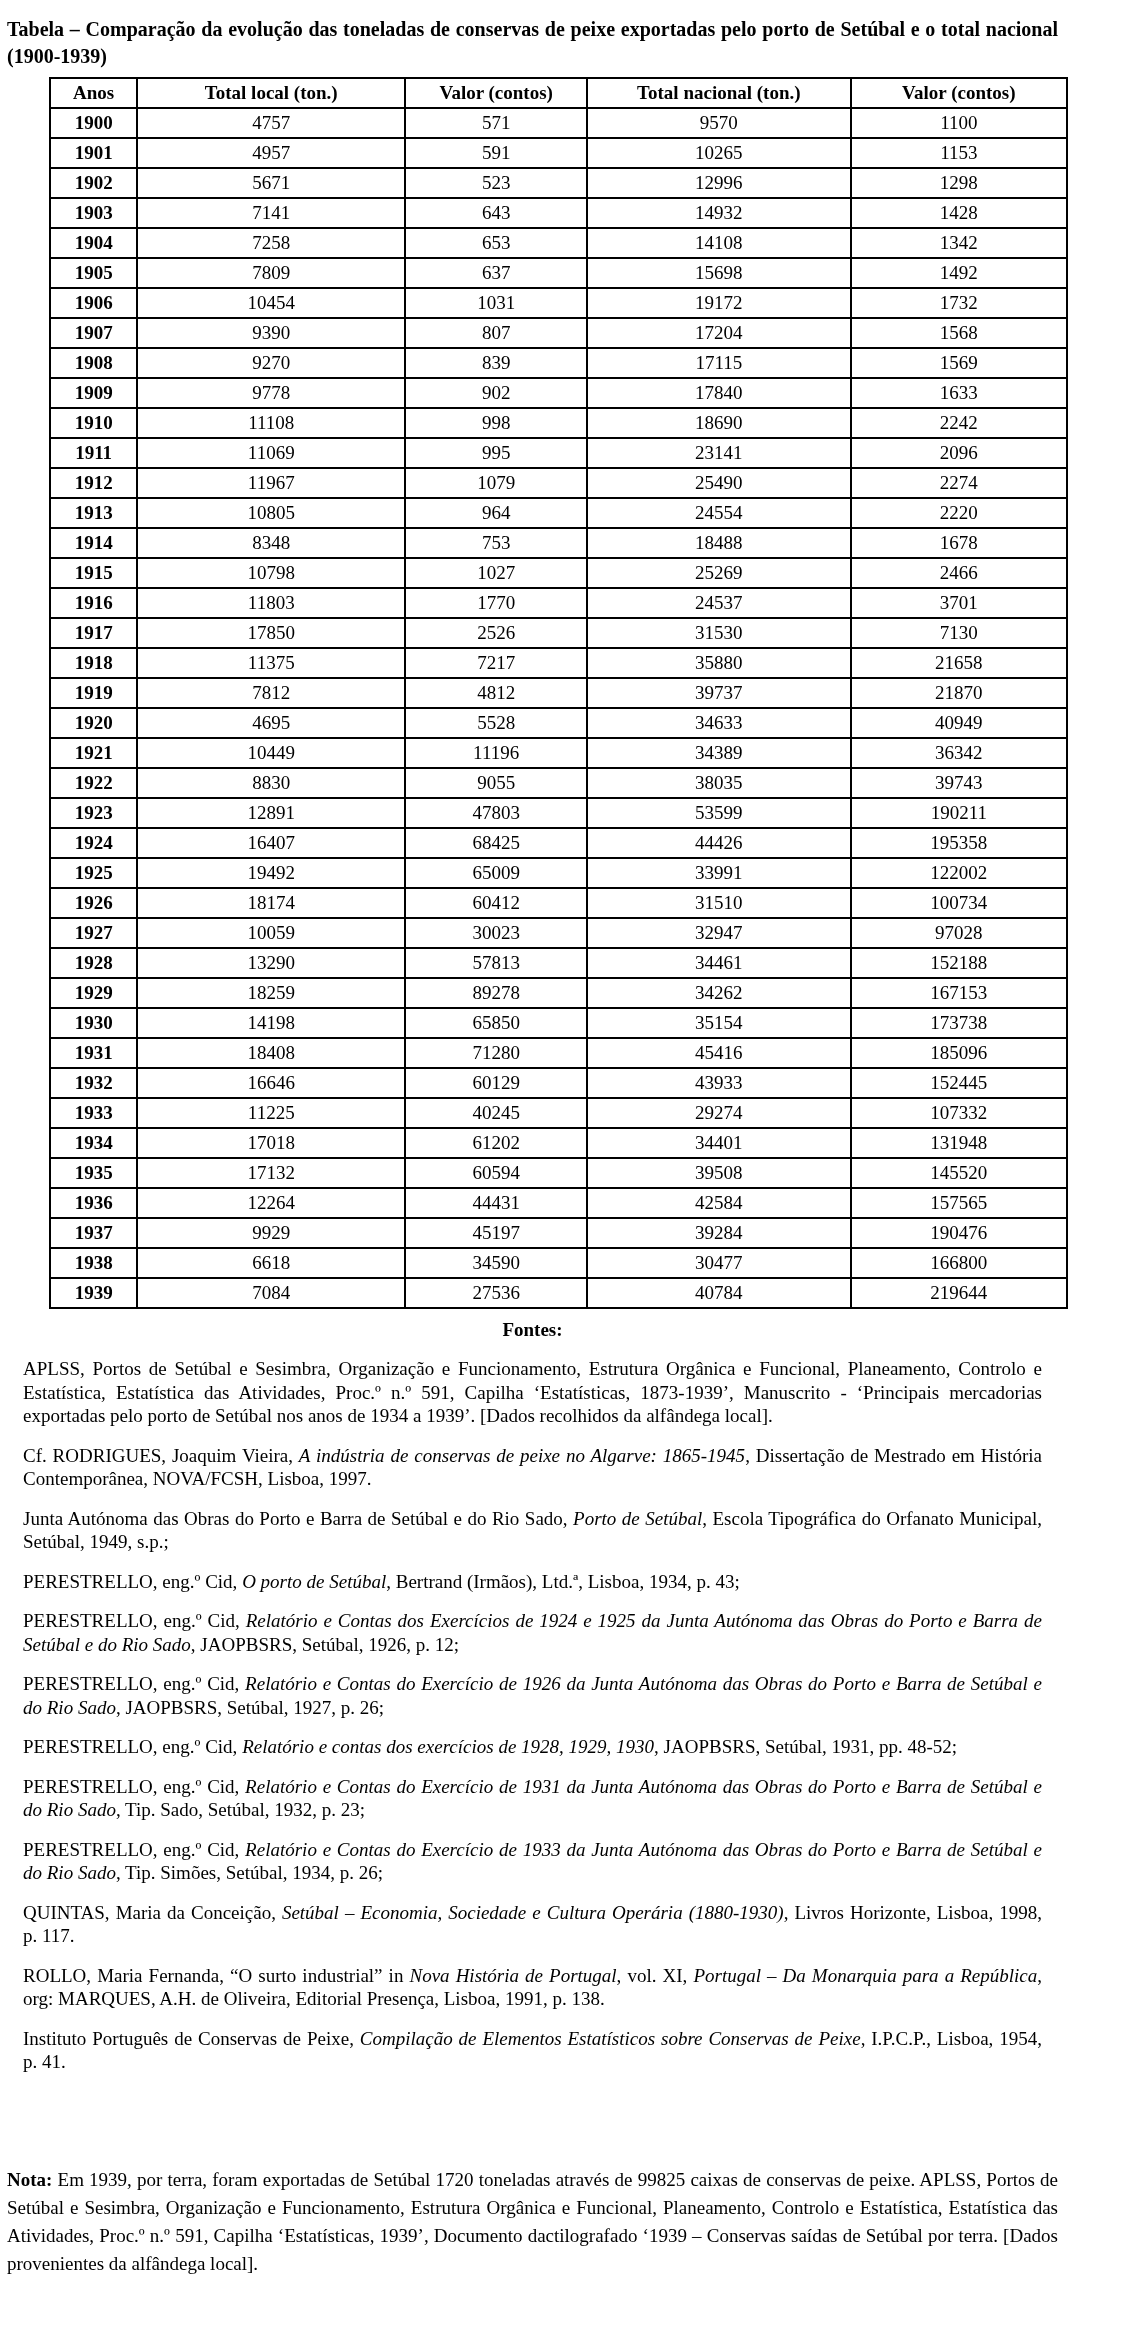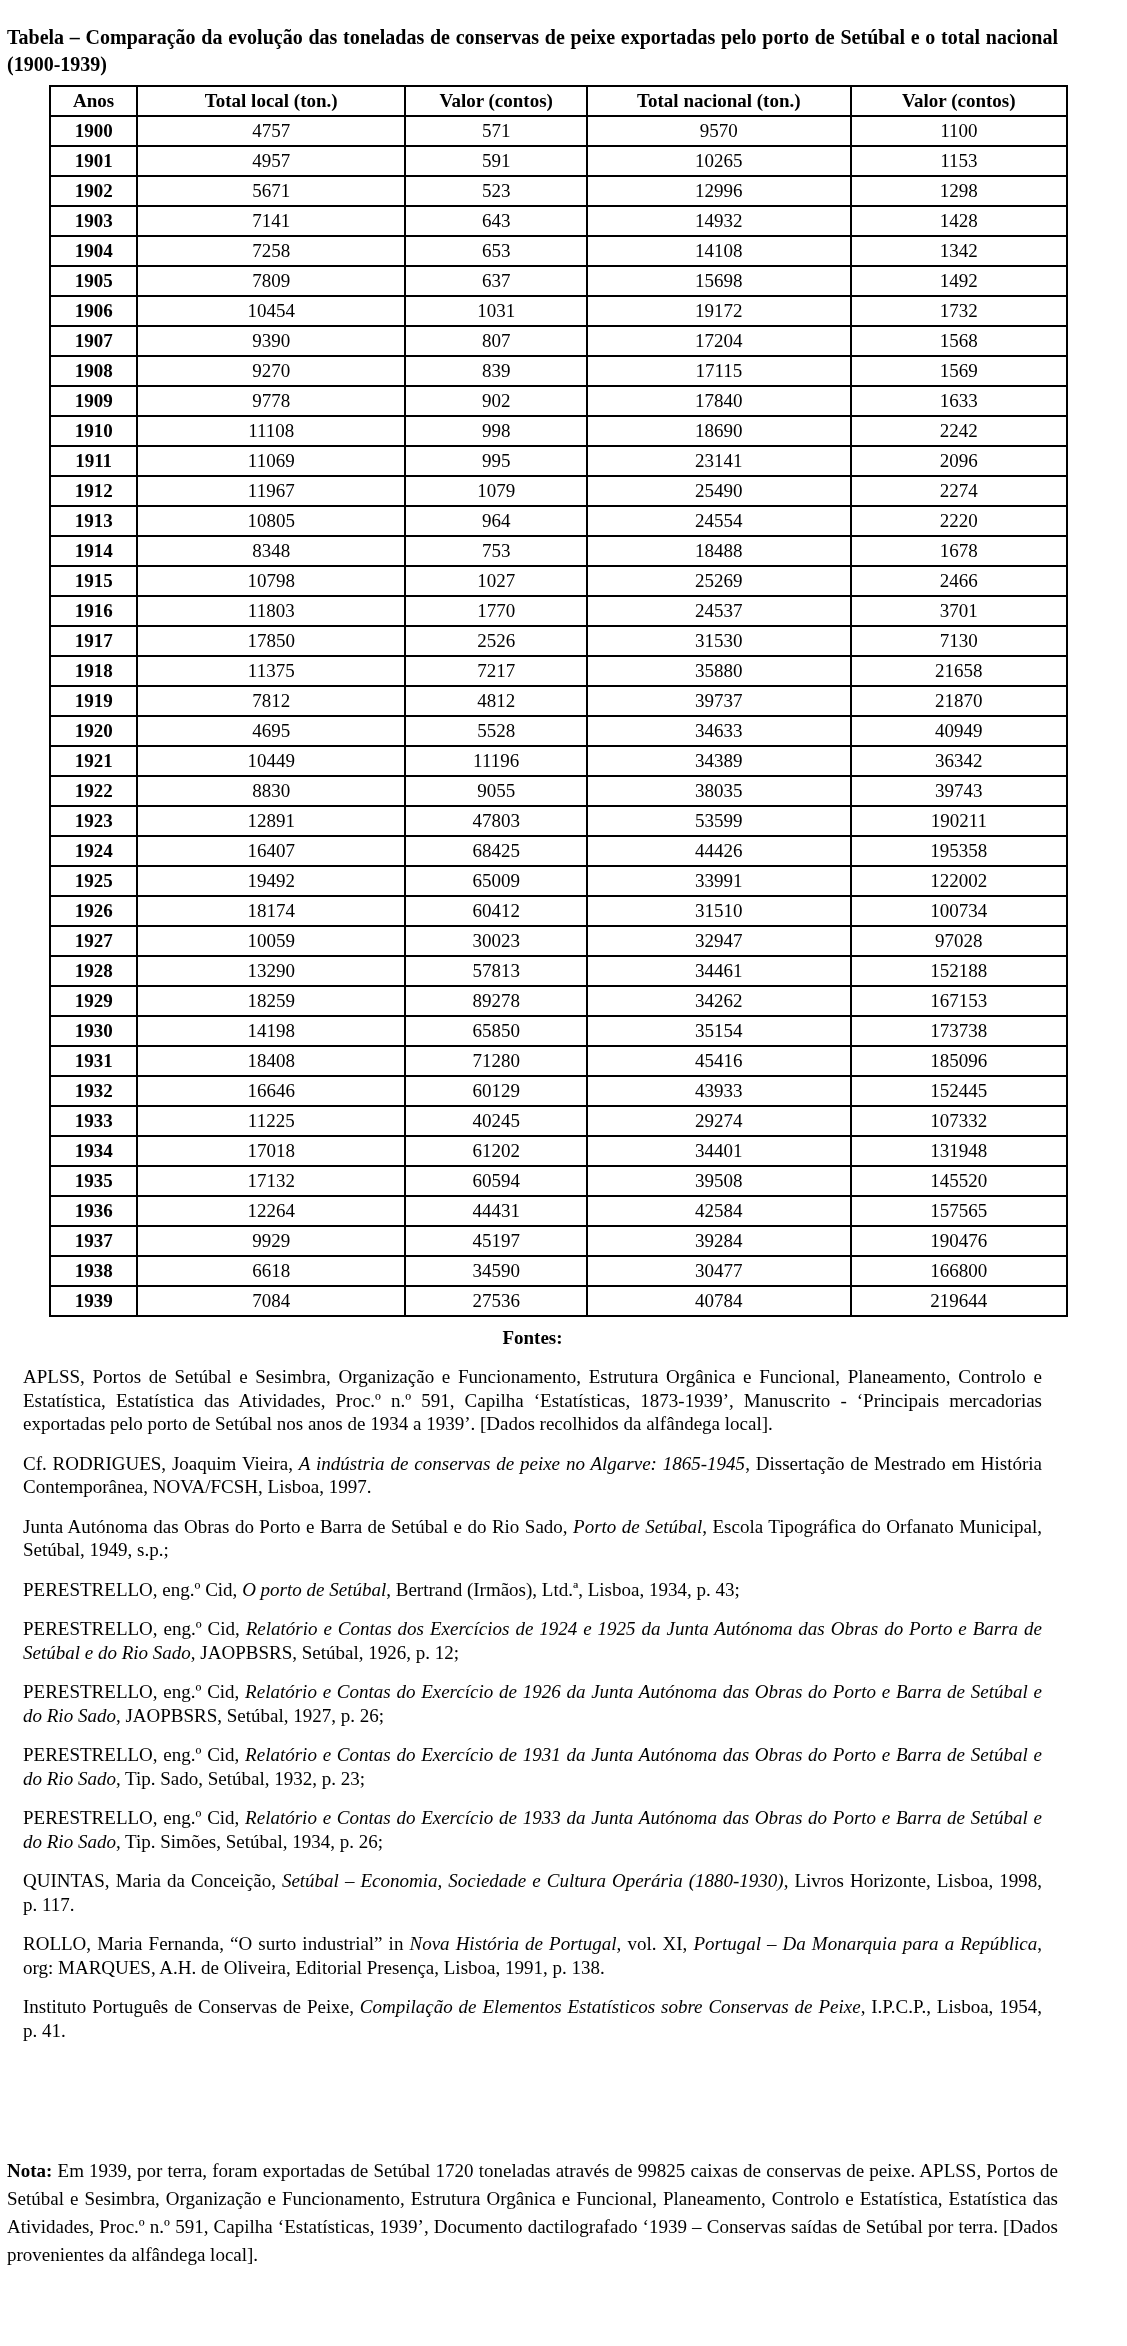--- a/index.html
+++ b/index.html
@@ -4,21 +4,21 @@
 <style>
   html, body { margin: 0; padding: 0; background: #ffffff; }
   .page {
     position: relative;
     width: 1068px;
     height: 2346px;
     background: #ffffff;
     color: #000000;
     font-family: "Liberation Serif", serif;
     box-sizing: border-box;
-    padding-top: 24px;
+    padding-top: 16px;
     overflow: hidden;
   }
   .title {
     font-size: 20px;
     font-weight: bold;
     line-height: 27px;
     margin: 0;
     padding: 0 10px 0 7px;
     text-align: justify;
   }
@@ -48,21 +48,21 @@
     text-align: center;
   }
   p.src {
     margin: 16px;
     font-size: 19px;
     line-height: 23.5px;
     text-align: justify;
   }
   p.src em { font-style: italic; }
   .nota {
-    margin: 115px 0 0 0;
+    margin: 92px 0 0 0;
     padding: 0 10px 0 7px;
     font-size: 19px;
     line-height: 28px;
     text-align: justify;
   }
   .nota strong { font-weight: bold; }
 </style>
 </head>
 <body>
 
@@ -373,20 +373,21 @@
 
   <div class="fontes">
     <p class="fontes-heading">Fontes:</p>
     <div>
         <p class="src"><span>APLSS, Portos de Setúbal e Sesimbra, Organização e Funcionamento, Estrutura Orgânica e Funcional, Planeamento, Controlo e Estatística, Estatística das Atividades, Proc.º n.º 591, Capilha ‘Estatísticas, 1873-1939’, Manuscrito - ‘Principais mercadorias exportadas pelo porto de Setúbal nos anos de 1934 a 1939’. [Dados recolhidos da alfândega local].</span></p>
         <p class="src"><span>Cf. RODRIGUES, Joaquim Vieira, </span><em>A indústria de conservas de peixe no Algarve: 1865-1945</em><span>, Dissertação de Mestrado em História Contemporânea, NOVA/FCSH, Lisboa, 1997.</span></p>
         <p class="src"><span>Junta Autónoma das Obras do Porto e Barra de Setúbal e do Rio Sado, </span><em>Porto de Setúbal</em><span>, Escola Tipográfica do Orfanato Municipal, Setúbal, 1949, s.p.;</span></p>
         <p class="src"><span>PERESTRELLO, eng.º Cid, </span><em>O porto de Setúbal</em><span>, Bertrand (Irmãos), Ltd.ª, Lisboa, 1934, p. 43;</span></p>
         <p class="src"><span>PERESTRELLO, eng.º Cid, </span><em>Relatório e Contas dos Exercícios de 1924 e 1925 da Junta Autónoma das Obras do Porto e Barra de Setúbal e do Rio Sado</em><span>, JAOPBSRS, Setúbal, 1926, p. 12;</span></p>
         <p class="src"><span>PERESTRELLO, eng.º Cid, </span><em>Relatório e Contas do Exercício de 1926 da Junta Autónoma das Obras do Porto e Barra de Setúbal e do Rio Sado</em><span>, JAOPBSRS, Setúbal, 1927, p. 26;</span></p>
+        <p class="src"><span>PERESTRELLO, eng.º Cid, </span><em>Relatório e contas dos exercícios de 1928, 1929, 1930</em><span>, JAOPBSRS, Setúbal, 1931, pp. 48-52;</span></p>
         <p class="src"><span>PERESTRELLO, eng.º Cid, </span><em>Relatório e Contas do Exercício de 1931 da Junta Autónoma das Obras do Porto e Barra de Setúbal e do Rio Sado</em><span>, Tip. Sado, Setúbal, 1932, p. 23;</span></p>
         <p class="src"><span>PERESTRELLO, eng.º Cid, </span><em>Relatório e Contas do Exercício de 1933 da Junta Autónoma das Obras do Porto e Barra de Setúbal e do Rio Sado</em><span>, Tip. Simões, Setúbal, 1934, p. 26;</span></p>
         <p class="src"><span>QUINTAS, Maria da Conceição, </span><em>Setúbal – Economia, Sociedade e Cultura Operária (1880-1930)</em><span>, Livros Horizonte, Lisboa, 1998, p. 117.</span></p>
         <p class="src"><span>ROLLO, Maria Fernanda, “O surto industrial” in </span><em>Nova História de Portugal</em><span>, vol. XI, </span><em>Portugal – Da Monarquia para a República</em><span>, org: MARQUES, A.H. de Oliveira, Editorial Presença, Lisboa, 1991, p. 138.</span></p>
         <p class="src"><span>Instituto Português de Conservas de Peixe, </span><em>Compilação de Elementos Estatísticos sobre Conservas de Peixe</em><span>, I.P.C.P., Lisboa, 1954, p. 41.</span></p>
       </div>
   </div>
 
   <p class="nota"><strong>Nota:</strong><span> Em 1939, por terra, foram exportadas de Setúbal 1720 toneladas através de 99825 caixas de conservas de peixe. APLSS, Portos de Setúbal e Sesimbra, Organização e Funcionamento, Estrutura Orgânica e Funcional, Planeamento, Controlo e Estatística, Estatística das Atividades, Proc.º n.º 591, Capilha ‘Estatísticas, 1939’, Documento dactilografado ‘1939 – Conservas saídas de Setúbal por terra. [Dados provenientes da alfândega local].</span></p>
 

